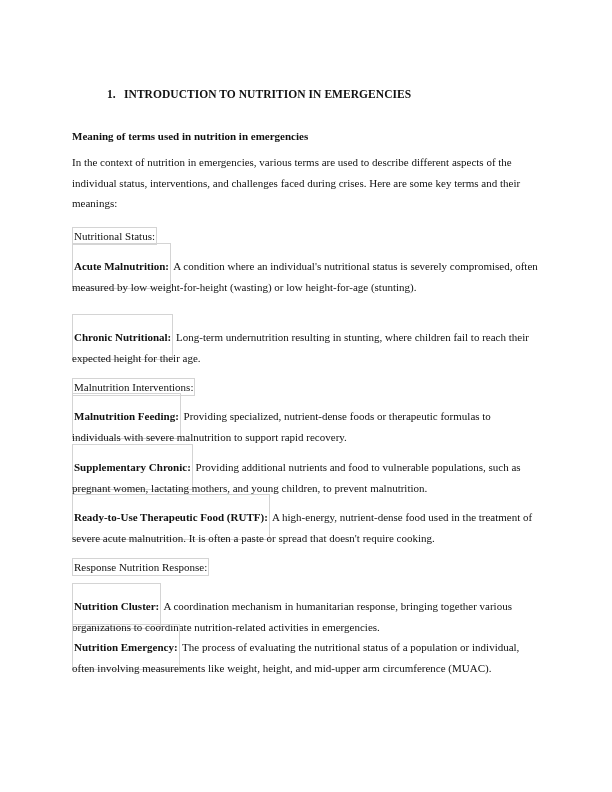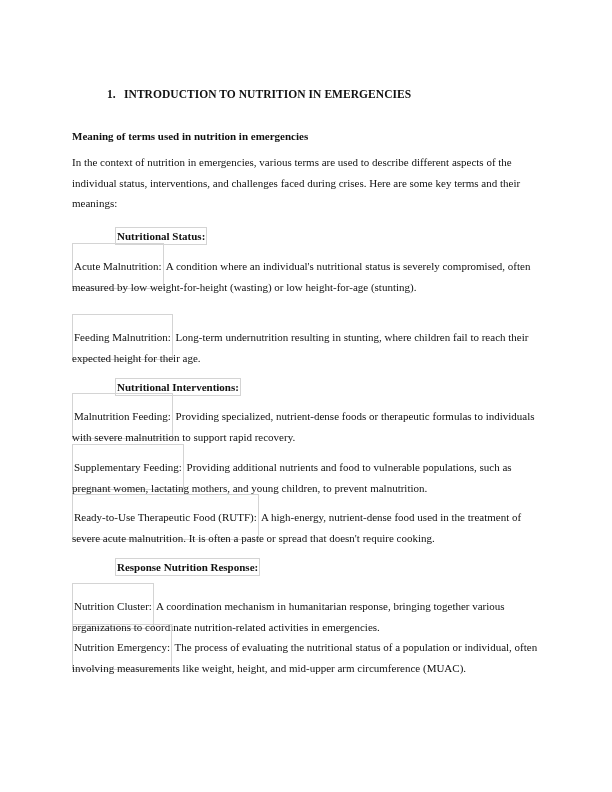--- a/index.html
+++ b/index.html
@@ -16,28 +16,28 @@
   .heading .num { display: inline-block; width: 17px; }
   .subheading {
     position: absolute; left: 0; top: 130px; margin: 0;
     font-size: 11px; font-weight: bold; white-space: nowrap;
   }
   .para {
     position: absolute; left: 0; margin: 0; width: 470px;
     font-size: 11px; line-height: 20.5px;
   }
   .label {
-    font-weight: normal;
+    font-weight: bold;
     border: 1px solid #d4d4d4;
     padding: 16px 1px;
     margin-top: 29px;
   }
   .section-label {
-    display: inline-block; font-weight: bold; border: 1px solid #d4d4d4;
-    padding: 0 1px; line-height: 16px; margin-left: 43px;
+    display: inline-block; font-weight: normal; border: 1px solid #d4d4d4;
+    padding: 0 1px; line-height: 16px;
   }
 </style>
 </head>
 <body>
 
 <div class="page">
 
   <h1 class="heading">
     <span class="num">1.</span><span>INTRODUCTION TO NUTRITION IN EMERGENCIES</span>
   </h1>
@@ -48,33 +48,33 @@
 
   <p class="para" style="top:226px;">
     <span class="section-label">Nutritional Status:</span>
   </p>
 
   <p class="para" style="top:256px;">
     <span class="label">Acute Malnutrition:</span><span> A condition where an individual's nutritional status is severely compromised, often measured by low weight-for-height (wasting) or low height-for-age (stunting).</span>
   </p>
 
   <p class="para" style="top:327px;">
-    <span class="label">Feeding Malnutrition:</span><span> Long-term undernutrition resulting in stunting, where children fail to reach their expected height for their age.</span>
+    <span class="label">Chronic Nutritional:</span><span> Long-term undernutrition resulting in stunting, where children fail to reach their expected height for their age.</span>
   </p>
 
   <p class="para" style="top:377px;">
-    <span class="section-label">Nutritional Interventions:</span>
+    <span class="section-label">Malnutrition Interventions:</span>
   </p>
 
   <p class="para" style="top:406px;">
     <span class="label">Malnutrition Feeding:</span><span> Providing specialized, nutrient-dense foods or therapeutic formulas to individuals with severe malnutrition to support rapid recovery.</span>
   </p>
 
   <p class="para" style="top:457px;">
-    <span class="label">Supplementary Feeding:</span><span> Providing additional nutrients and food to vulnerable populations, such as pregnant women, lactating mothers, and young children, to prevent malnutrition.</span>
+    <span class="label">Supplementary Chronic:</span><span> Providing additional nutrients and food to vulnerable populations, such as pregnant women, lactating mothers, and young children, to prevent malnutrition.</span>
   </p>
 
   <p class="para" style="top:507px;">
     <span class="label">Ready-to-Use Therapeutic Food (RUTF):</span><span> A high-energy, nutrient-dense food used in the treatment of severe acute malnutrition. It is often a paste or spread that doesn't require cooking.</span>
   </p>
 
   <p class="para" style="top:557px;">
     <span class="section-label">Response Nutrition Response:</span>
   </p>
 

